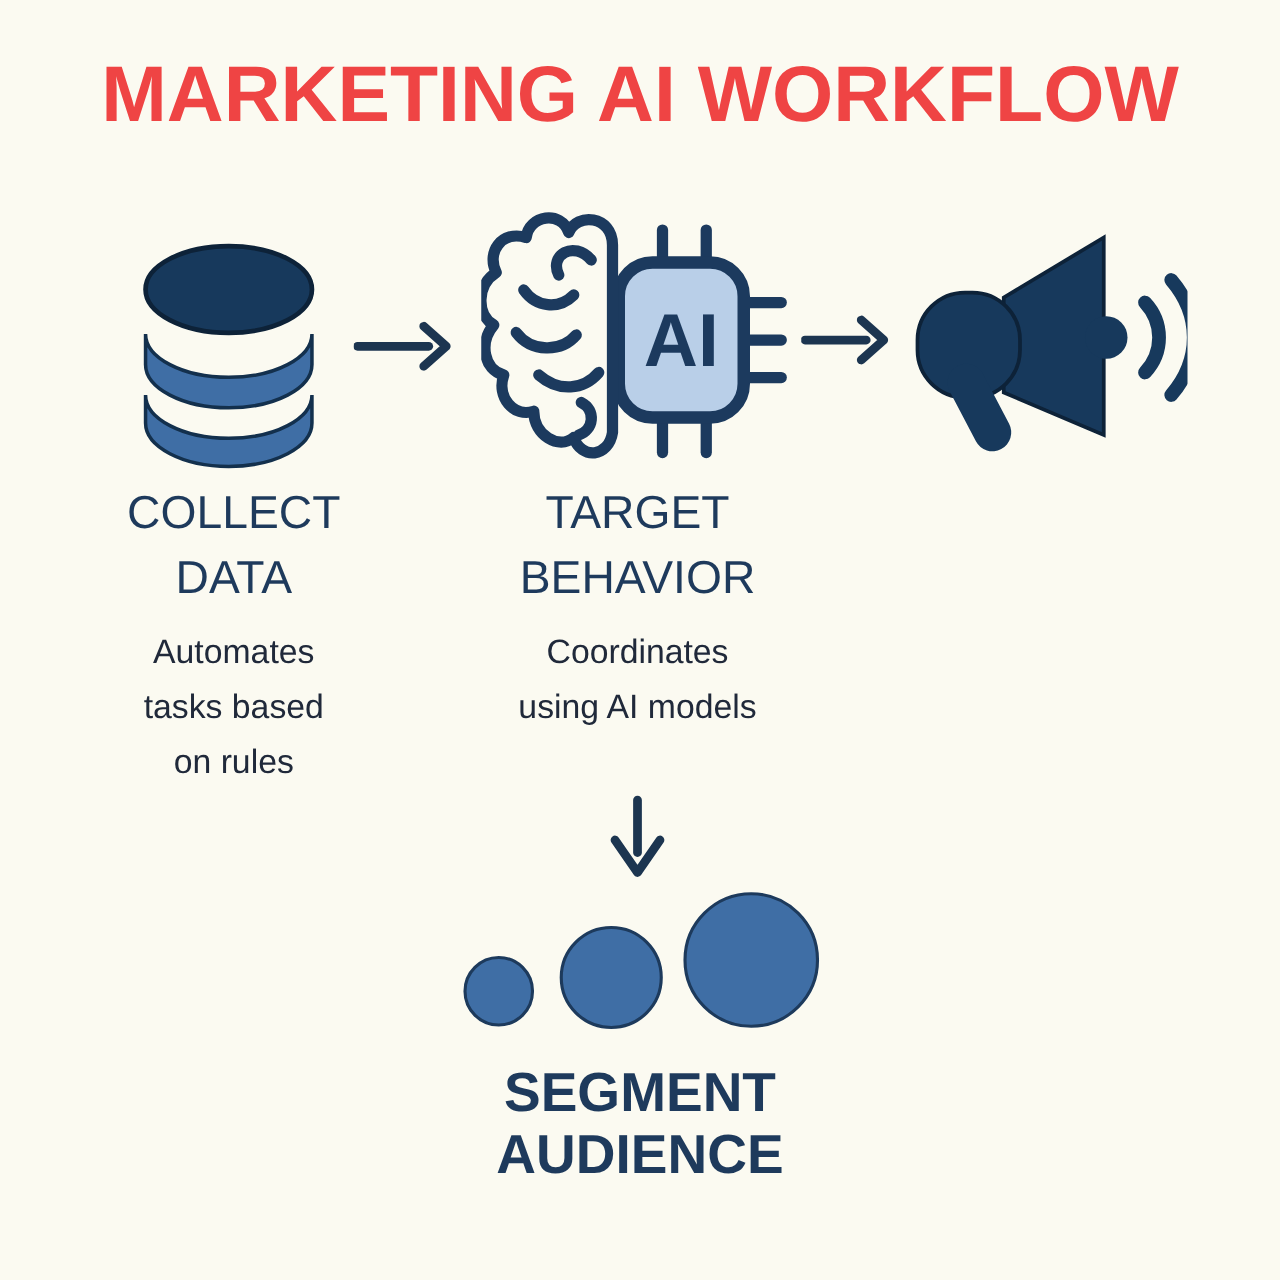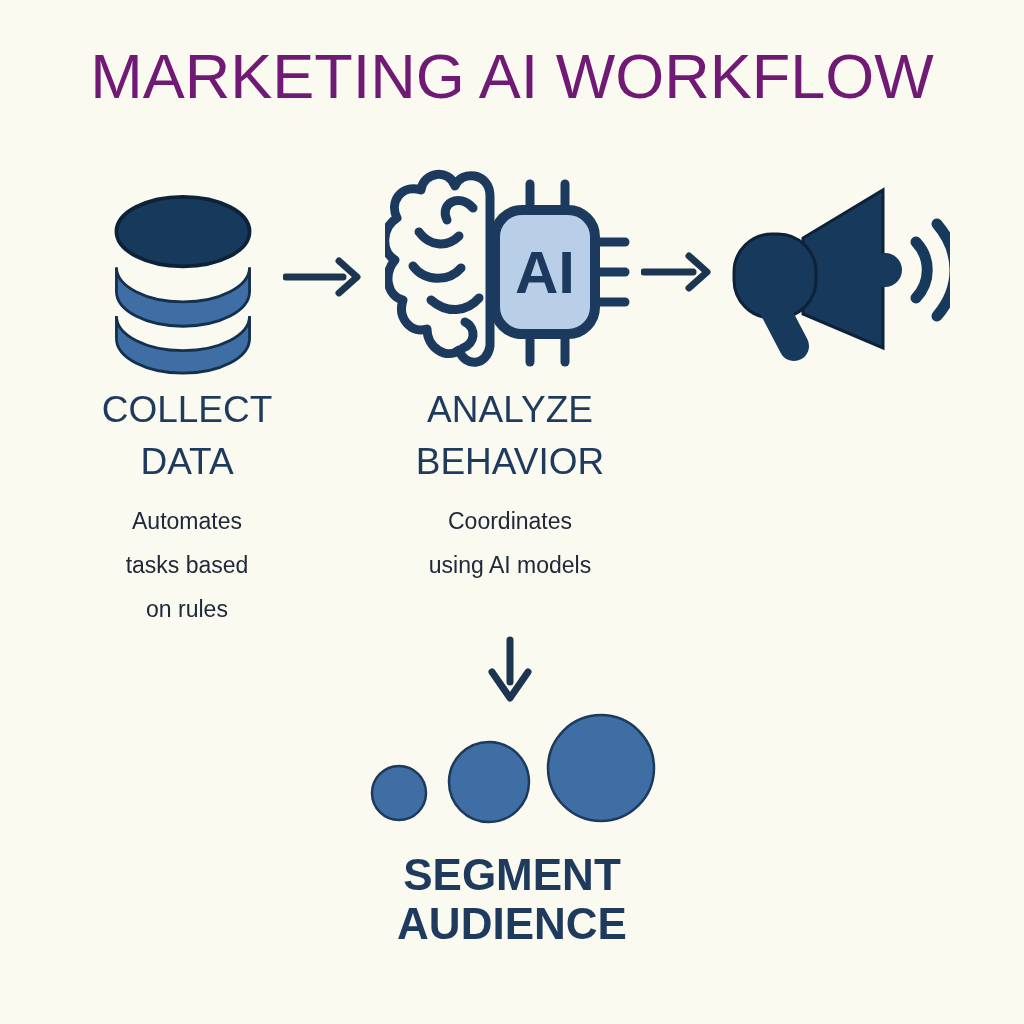--- a/index.html
+++ b/index.html
@@ -4,27 +4,27 @@
 <style>
   html,body { margin:0; padding:0; }
   .canvas {
     position:relative; width:1024px; height:1024px;
     background:#fbfaf1; overflow:hidden;
     font-family:"Liberation Sans", sans-serif;
     color:#21395a;
   }
   .title {
     position:absolute; top:40px; left:0; width:1024px;
-    text-align:center; font-size:63px; font-weight:400;
-    letter-spacing:0px; color:#701a75; white-space:nowrap;
+    text-align:center; font-size:63px; font-weight:700;
+    letter-spacing:0px; color:#ef4444; white-space:nowrap;
   }
   .icon { position:absolute; }
   .col { position:absolute; text-align:center; }
   .heading { font-size:37px; font-weight:400; line-height:52px; color:#1e3a5c; }
-  .desc { font-size:23px; font-weight:400; line-height:44px; color:#20293a; margin-top:11px; }
+  .desc { font-size:27px; font-weight:400; line-height:44px; color:#20293a; margin-top:11px; }
   .final-heading { position:absolute; text-align:center; font-size:44px; font-weight:700; line-height:49px; color:#1e3a5c; }
   svg { display:block; }
 </style>
 </head>
 <body>
 
 <div class="canvas">
 
   <div class="title">MARKETING AI WORKFLOW</div>
 
@@ -93,21 +93,21 @@
     <div class="heading">COLLECT</div>
     <div class="heading">DATA</div>
     <div class="desc">
       <div>Automates</div>
       <div>tasks based</div>
       <div>on rules</div>
     </div>
   </div>
 
   <div class="col" style="left:355px; top:384px; width:310px;">
-    <div class="heading">ANALYZE</div>
+    <div class="heading">TARGET</div>
     <div class="heading">BEHAVIOR</div>
     <div class="desc">
       <div>Coordinates</div>
       <div>using AI models</div>
     </div>
   </div>
 
 
   <svg class="icon" style="left:486px; top:636px;" width="48" height="72" viewBox="0 0 48 72">
     <line x1="24" y1="4" x2="24" y2="46" stroke="#1c3550" stroke-width="7" stroke-linecap="round"></line>

